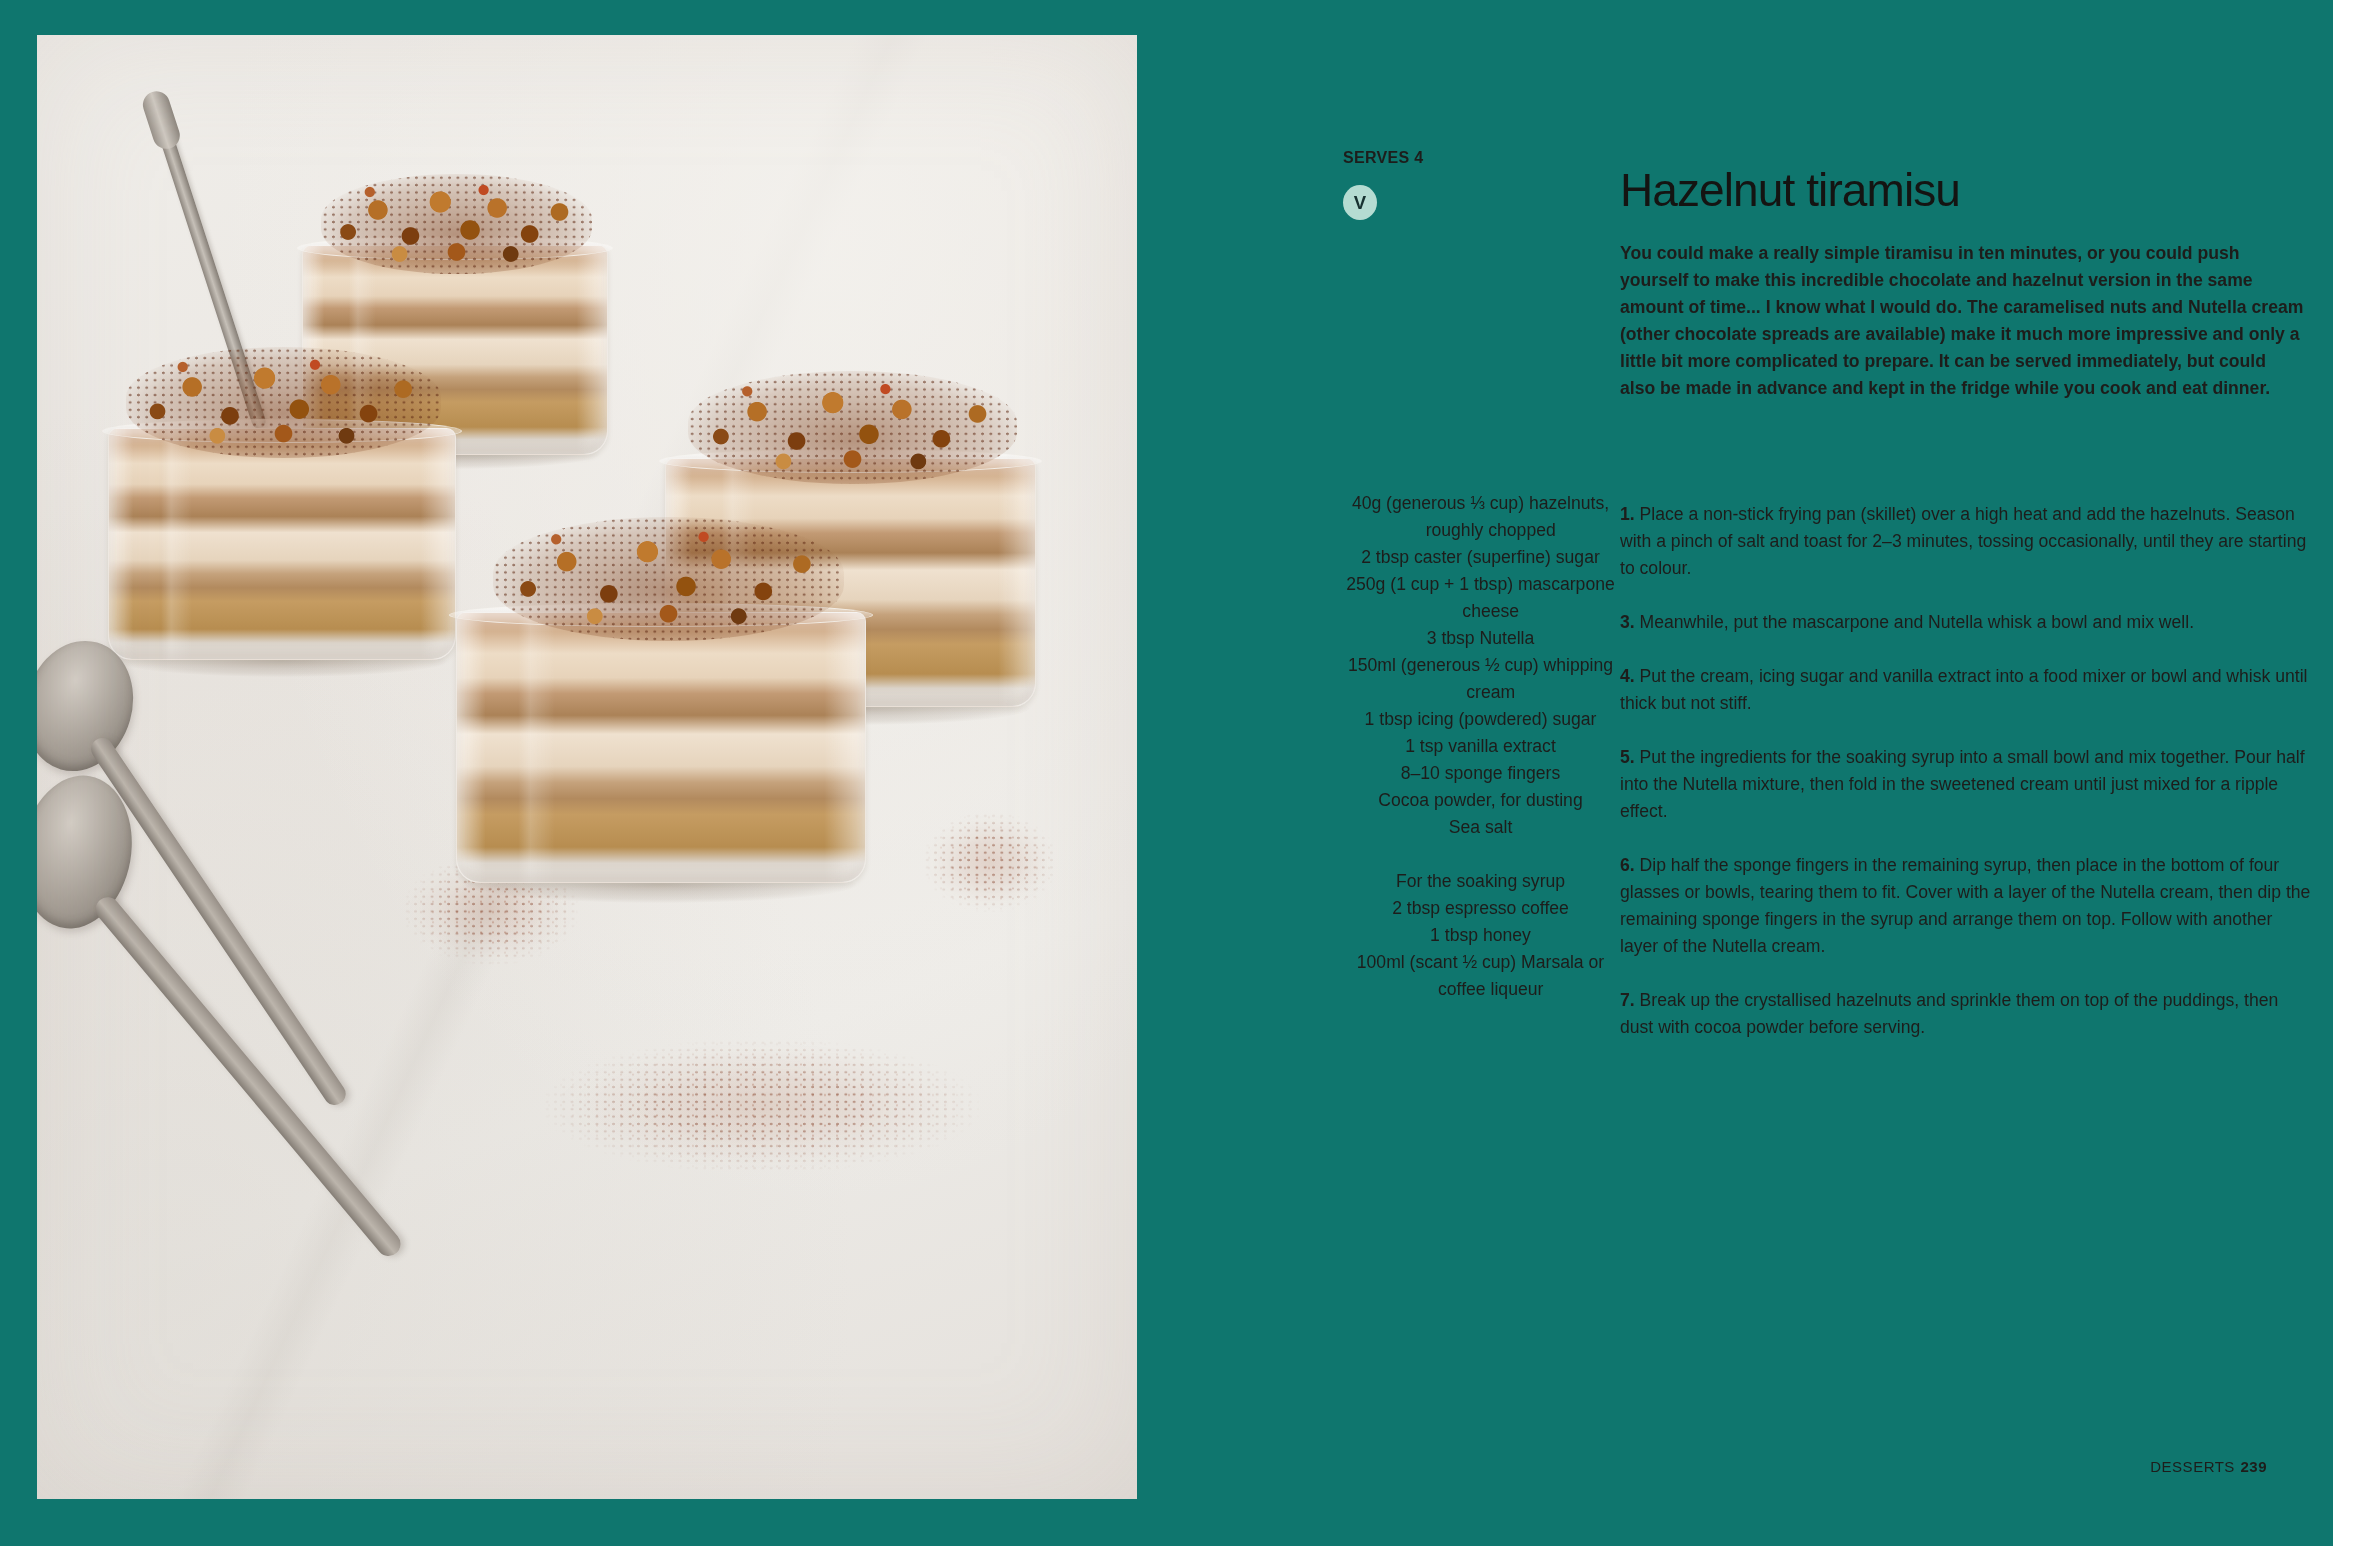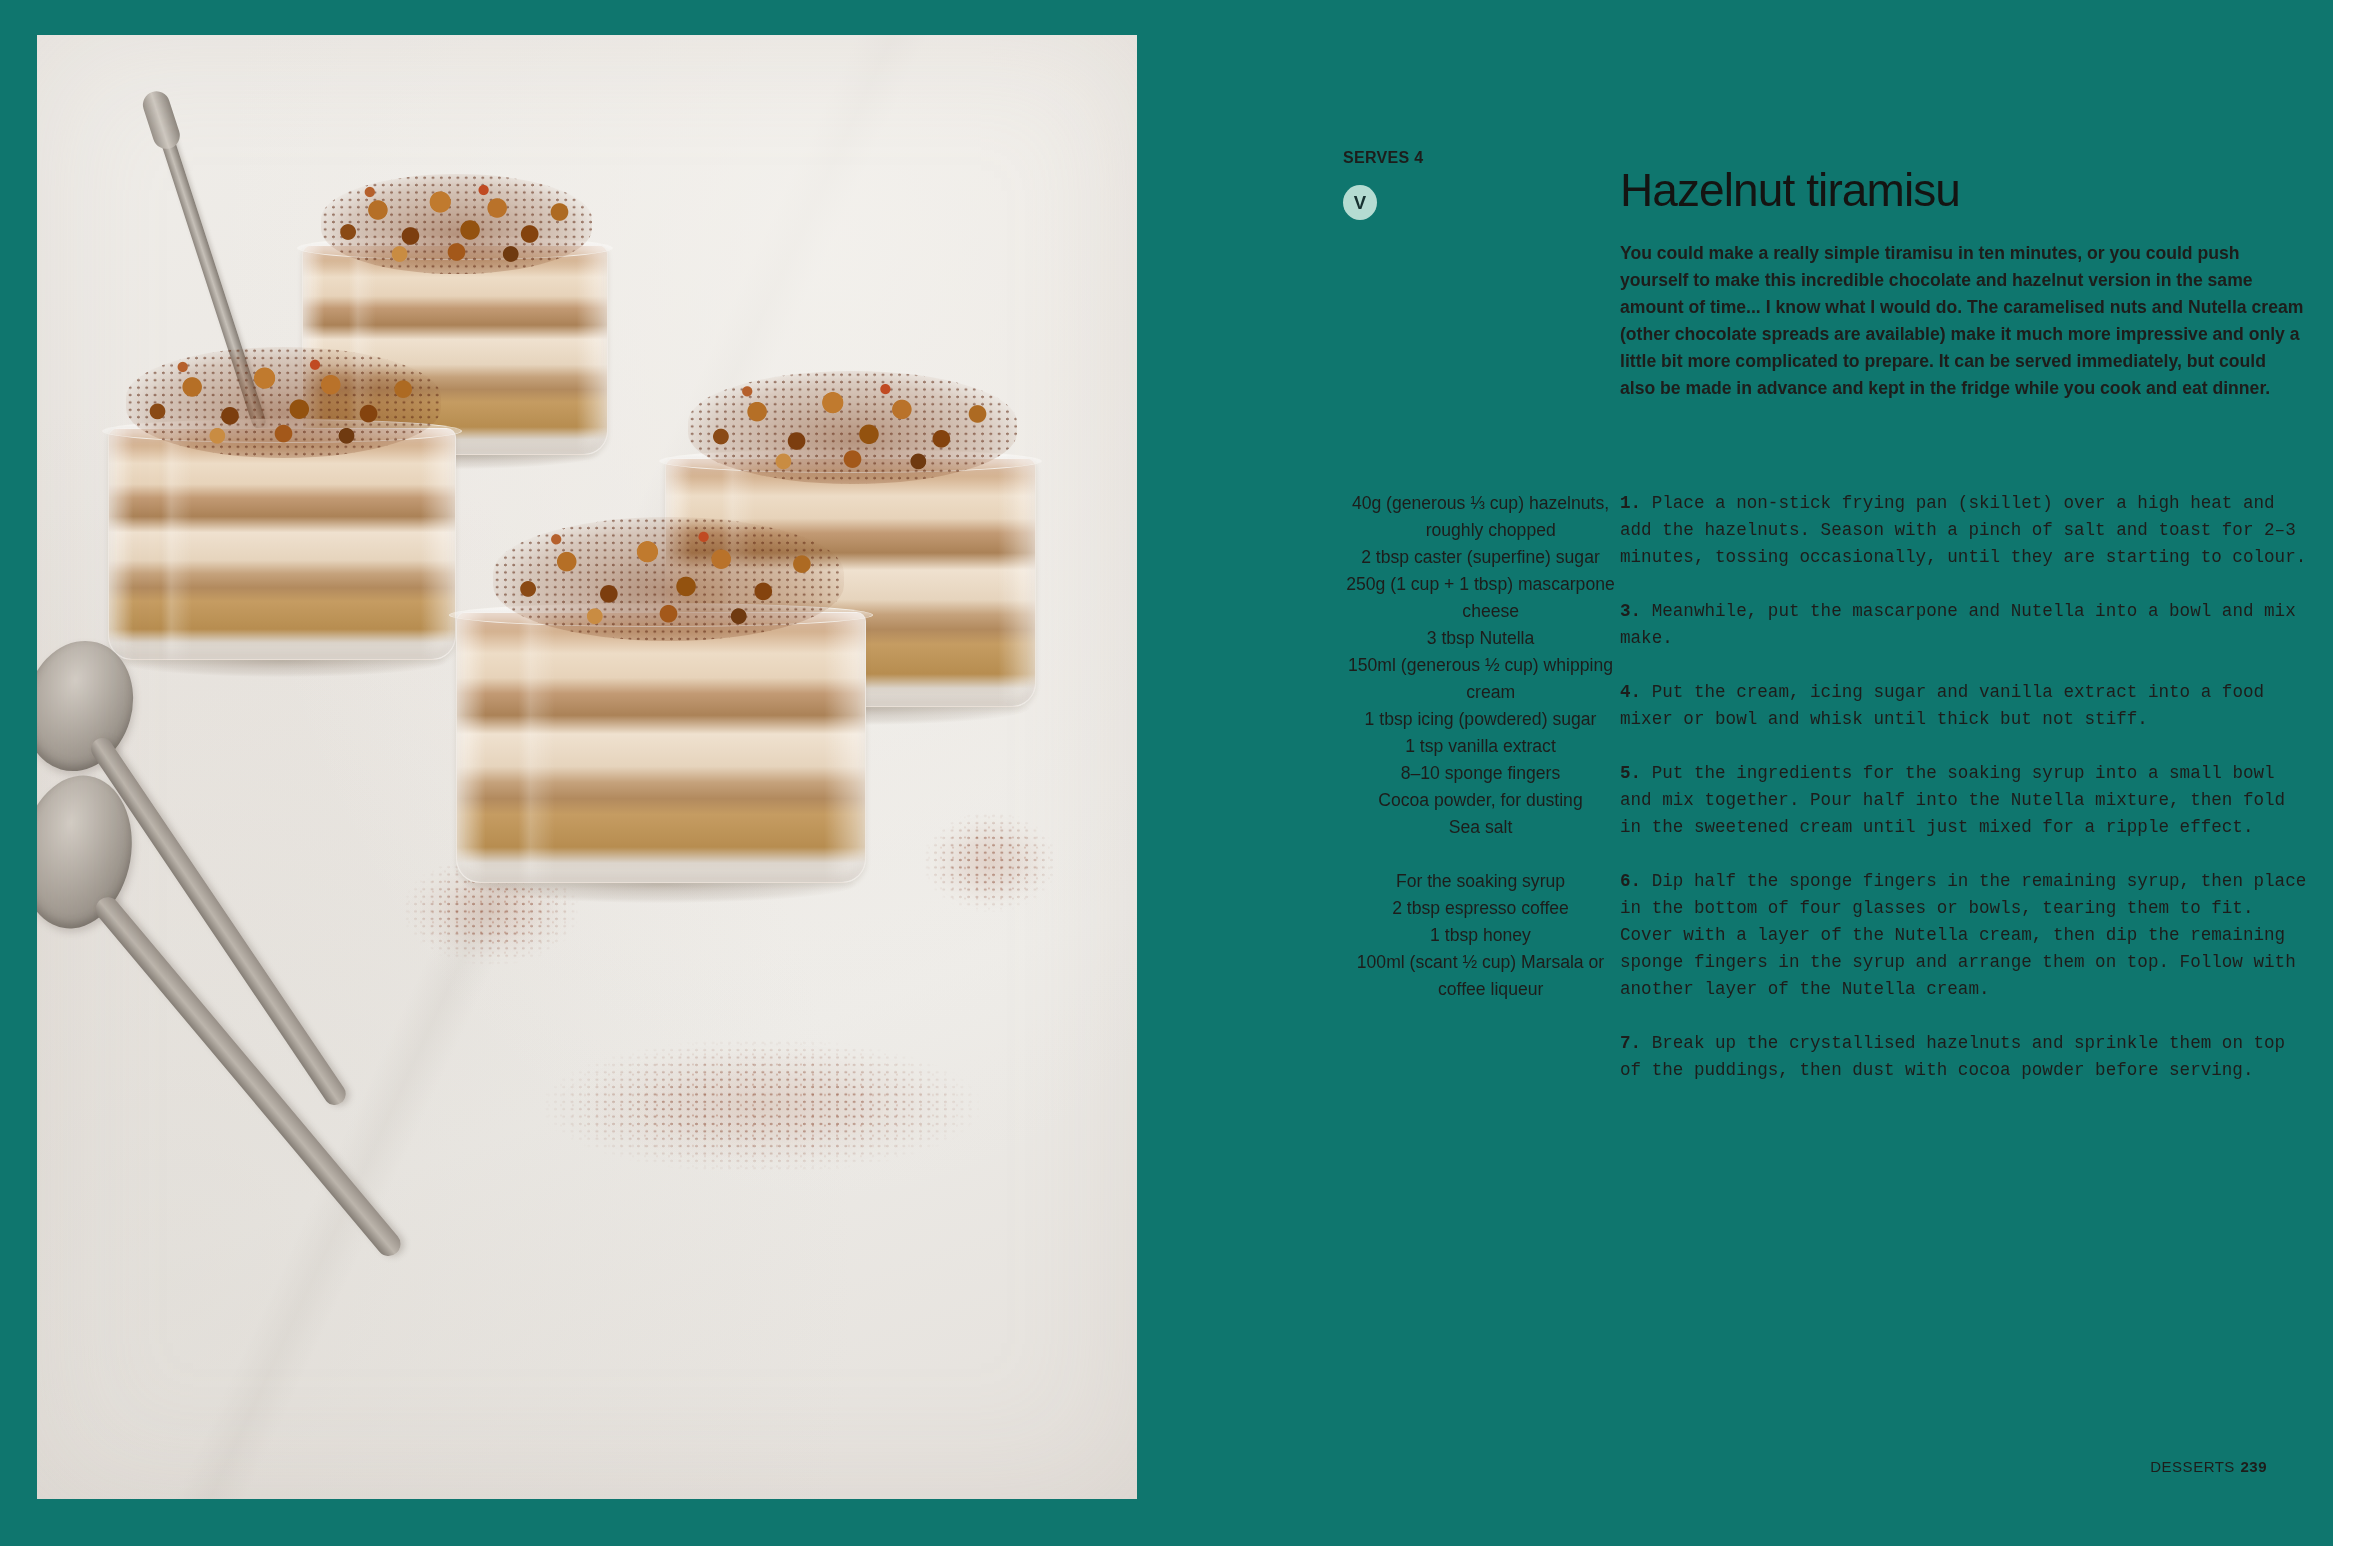--- a/index.html
+++ b/index.html
@@ -120,21 +120,21 @@
     position:absolute;left:1343px;top:185px;width:34px;height:35px;border-radius:50%;
     background:#b5dcd2;color:#173231;display:flex;align-items:center;justify-content:center;
     font-size:18.6px;font-weight:bold;
   }
   .title{position:absolute;left:1620px;top:132px;font-size:46px;font-weight:500;letter-spacing:-0.9px;line-height:54px;color:#141412;}
   .intro{position:absolute;left:1620px;top:240px;width:685px;font-size:17.6px;font-weight:bold;line-height:27px;}
   .ingredients{position:absolute;left:1343px;top:490px;width:275px;font-size:17.6px;line-height:27px;text-align:center;}
   .ingredients .ing{padding-left:20.4px;text-indent:-20.4px;}
   .ingredients .syrup-header{font-weight:normal;margin-top:27px;}
   .steps{position:absolute;left:1620px;top:490px;width:694px;font-size:17.6px;line-height:27px;}
-  .steps p{margin:0 0 27px 0;font-family:Liberation Mono, monospace;}
+  .steps p{margin:11px 0 27px 0;}
   .steps .num{font-weight:bold;}
   .footer{position:absolute;top:1458px;right:66px;font-size:15px;letter-spacing:0.5px;line-height:18.6px;}
   .footer .pageno{font-weight:bold;margin-left:5.6px;}
 </style>
 </head>
 <body>
 
 <div id="page">
 
   <div class="photo">
@@ -185,21 +185,21 @@
     <div class="ing">Cocoa powder, for dusting</div>
     <div class="ing">Sea salt</div>
     <div class="syrup-header">For the soaking syrup</div>
     <div class="ing">2 tbsp espresso coffee</div>
     <div class="ing">1 tbsp honey</div>
     <div class="ing">100ml (scant ½ cup) Marsala or coffee liqueur</div>
   </div>
 
   <div class="steps">
     <p><span class="num">1.</span> <span>Place a non-stick frying pan (skillet) over a high heat and add the hazelnuts. Season with a pinch of salt and toast for 2–3 minutes, tossing occasionally, until they are starting to colour.</span></p>
-    <p><span class="num">3.</span> <span>Meanwhile, put the mascarpone and Nutella into a bowl and mix make.</span></p>
+    <p><span class="num">3.</span> <span>Meanwhile, put the mascarpone and Nutella whisk a bowl and mix well.</span></p>
     <p><span class="num">4.</span> <span>Put the cream, icing sugar and vanilla extract into a food mixer or bowl and whisk until thick but not stiff.</span></p>
     <p><span class="num">5.</span> <span>Put the ingredients for the soaking syrup into a small bowl and mix together. Pour half into the Nutella mixture, then fold in the sweetened cream until just mixed for a ripple effect.</span></p>
     <p><span class="num">6.</span> <span>Dip half the sponge fingers in the remaining syrup, then place in the bottom of four glasses or bowls, tearing them to fit. Cover with a layer of the Nutella cream, then dip the remaining sponge fingers in the syrup and arrange them on top. Follow with another layer of the Nutella cream.</span></p>
     <p><span class="num">7.</span> <span>Break up the crystallised hazelnuts and sprinkle them on top of the puddings, then dust with cocoa powder before serving.</span></p>
   </div>
 
   <div class="footer">
     <span>DESSERTS</span><span class="pageno">239</span>
   </div>
 

